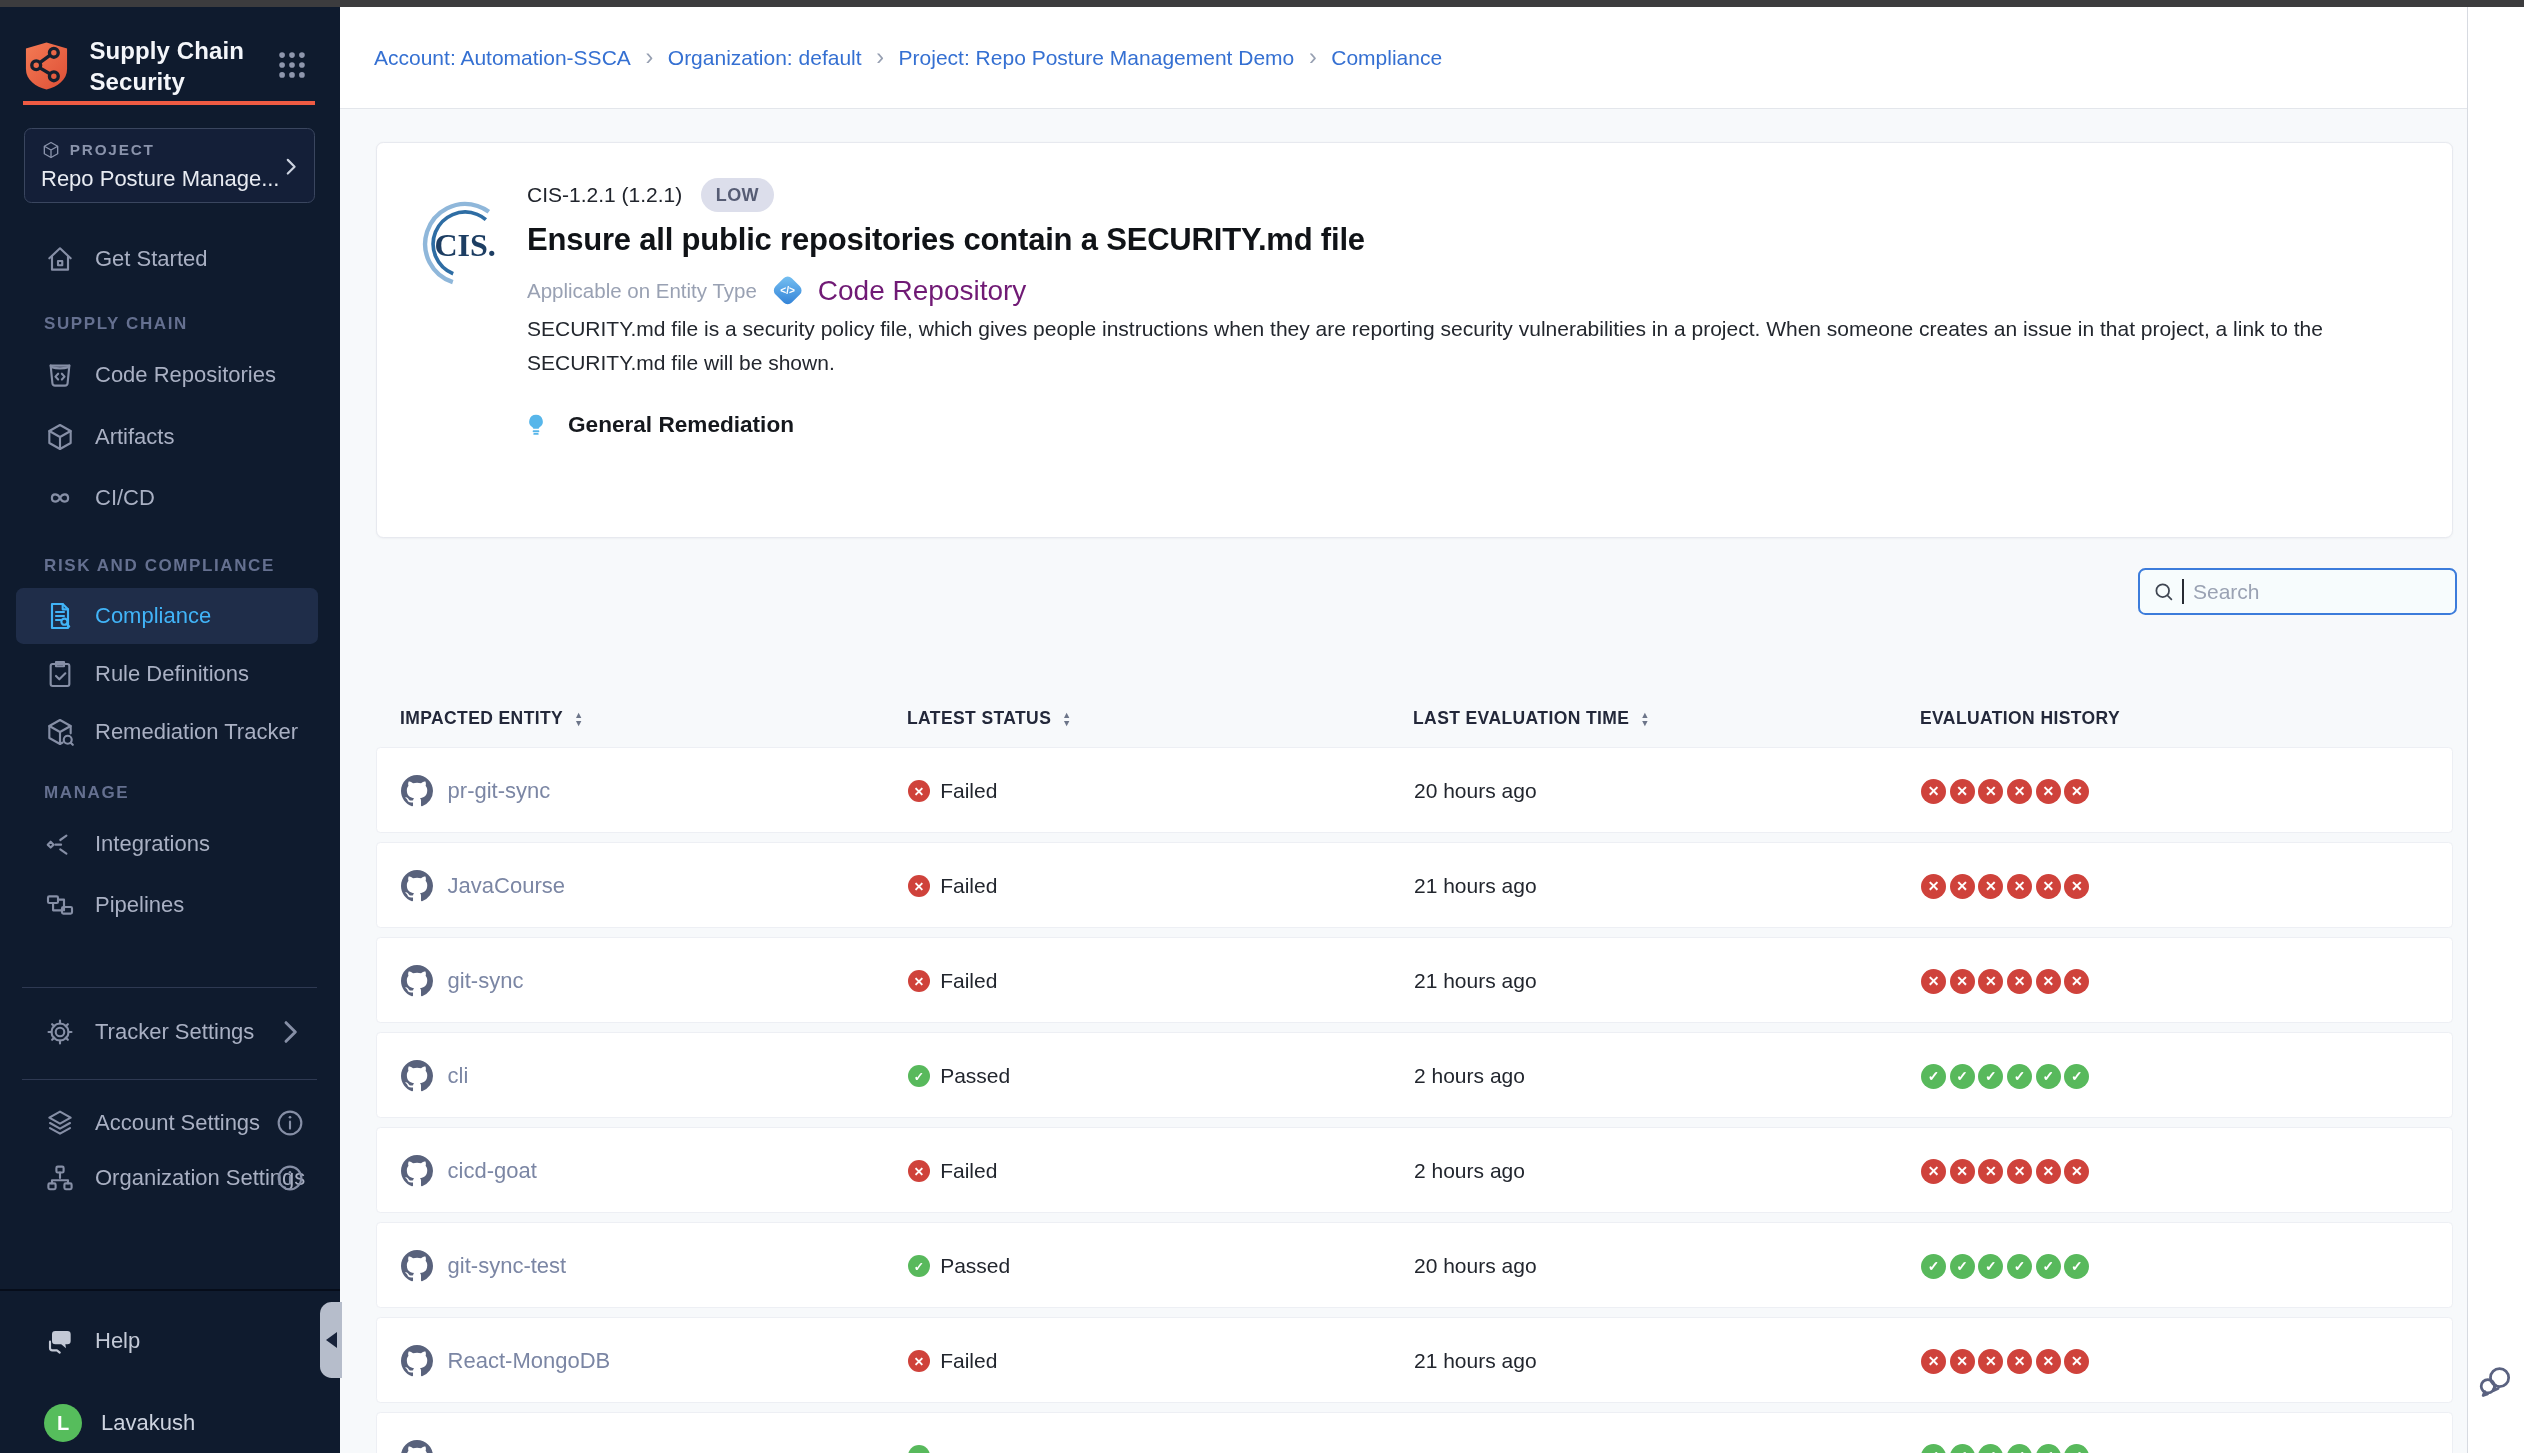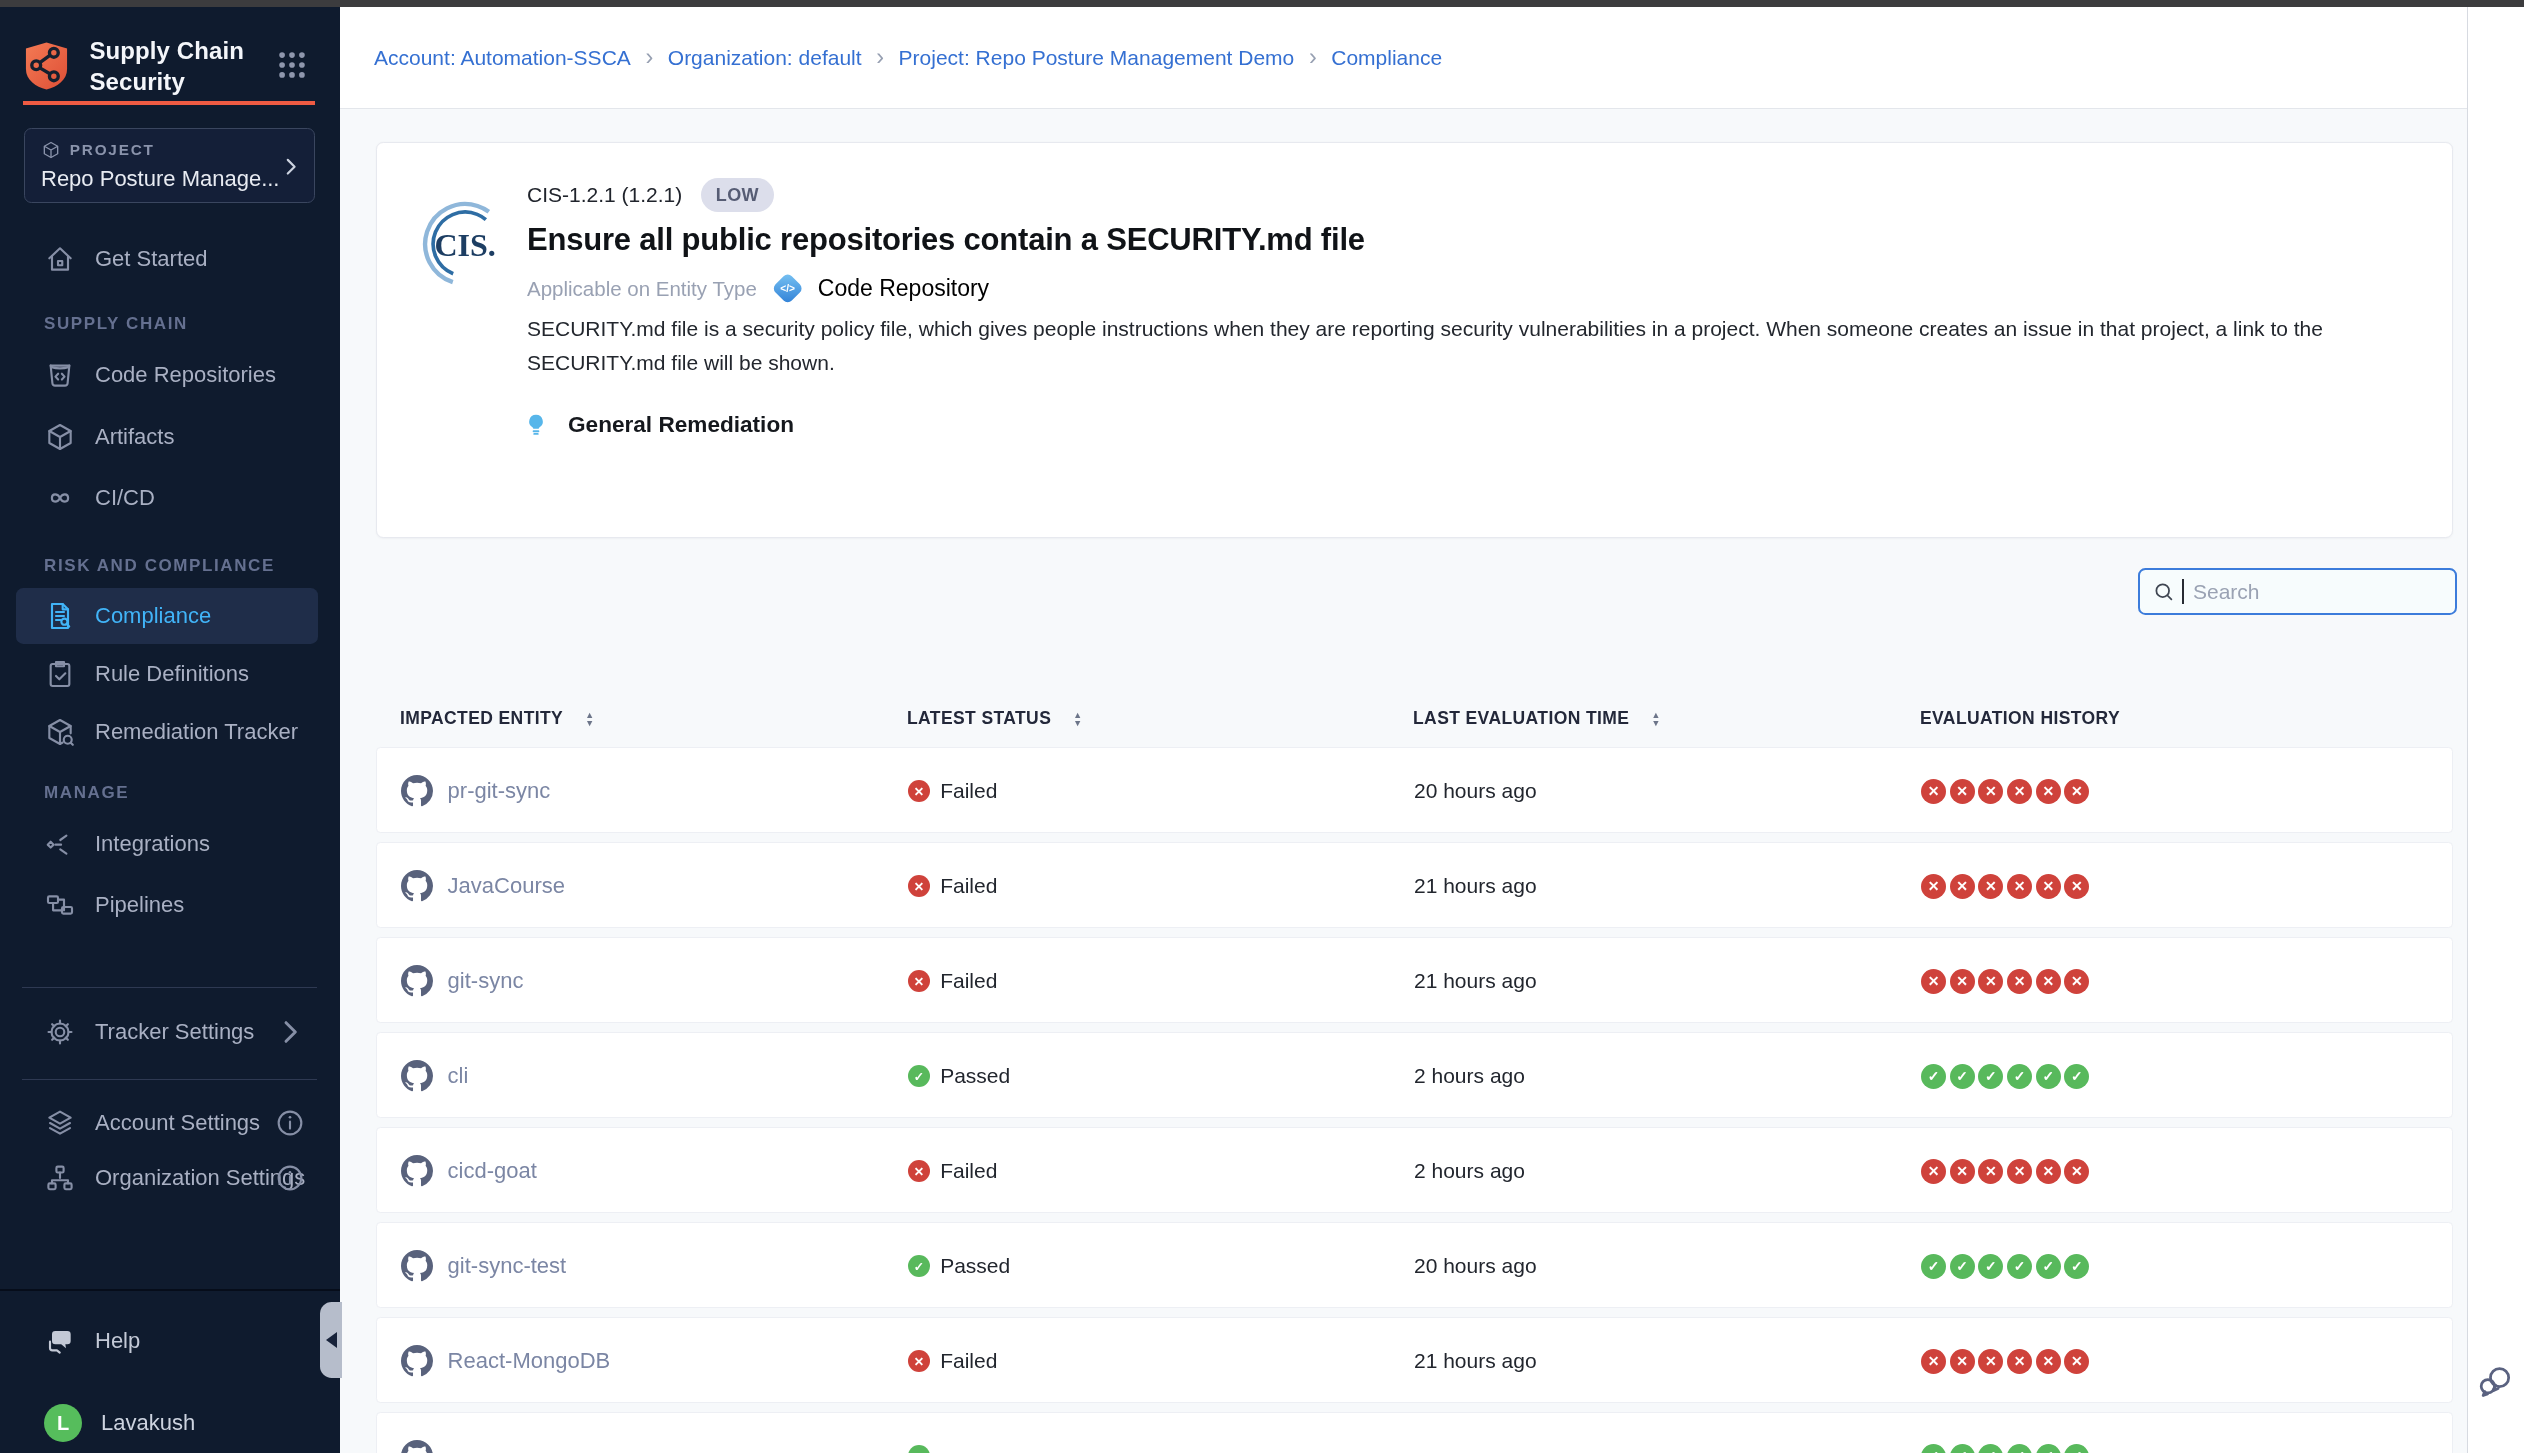--- a/index.html
+++ b/index.html
@@ -57,39 +57,39 @@
   .rule-id-row{position:absolute;left:150px;top:35px;display:flex;align-items:center;gap:19px}
   .rule-id{font-size:21px;color:#20242c}
   .sev-badge{background:#dcdeeb;color:#565c74;font-size:18px;font-weight:bold;letter-spacing:0.4px;
     padding:6.6px 14.6px;border-radius:17px}
   .rule-title{position:absolute;left:150px;top:79px;font-size:31px;font-weight:bold;color:#101317;letter-spacing:-0.2px}
   .applicable-row{position:absolute;left:150px;top:132px;display:flex;align-items:center;gap:13px}
   .applicable-label{font-size:20.5px;color:#99a1b3}
   .ent-diamond{width:23.4px;height:23.4px;border-radius:5.8px;transform:rotate(45deg);margin:0 5.8px;
     background:linear-gradient(135deg,#7ac4f3,#2f7fd6);display:flex;align-items:center;justify-content:center}
   .ent-diamond span{transform:rotate(-45deg);color:#fff;font-size:10.2px;font-weight:bold}
-  .ent-type{font-size:23px;color:#000000}
+  .ent-type{font-size:28px;color:#701a75}
   .rule-desc{position:absolute;left:150px;top:169px;width:1896px;font-size:21px;color:#23272e;line-height:34px}
   .rem-head{position:absolute;left:146px;top:269px;display:flex;align-items:center;gap:19px}
   .rem-head .icn{width:26px;height:26px}
   .rem-title{font-size:22.6px;font-weight:bold;color:#15181d}
   .rem-text{position:absolute;left:150px;top:319px;font-size:21px;color:#23272e}
 
   
   .search{position:absolute;left:2138px;top:568px;width:319px;height:47px;border:2.2px solid #3c7cdb;
     border-radius:7.3px;background:#f7fcfd;display:flex;align-items:center;padding:0 11.7px;gap:7.3px;z-index:21}
   .search .icn{width:23.4px;height:23.4px;color:#3f4652;flex:0 0 23.4px}
   .search .caret{width:1.5px;height:25px;background:#272b33}
   .search input{border:none;outline:none;background:transparent;font-size:21px;color:#0f172a;width:100%;
     font-family:"Liberation Sans",sans-serif}
   .search input::placeholder{color:#9aa2b3}
 
   
   .tablewrap{position:absolute;left:376px;top:698px;width:2077px;height:756px;z-index:10}
-  .th{position:absolute;top:0;height:41px;display:flex;align-items:center;gap:24px;font-size:17.5px;
+  .th{position:absolute;top:0;height:41px;display:flex;align-items:center;gap:13px;font-size:17.5px;
     font-weight:bold;color:#23283a;letter-spacing:0.4px;cursor:pointer}
   .sort{display:flex;flex-direction:column;line-height:8px;font-size:9.5px;color:#6c7589}
   .trow{position:absolute;left:0;width:2077px;height:86px;background:#fff;border:0.7px solid #edeff4;
     border-radius:4.4px;cursor:pointer}
   .cell{position:absolute;top:0;height:86px;display:flex;align-items:center}
   .gh{width:32px;height:32px;color:#59627c;flex:0 0 32px}
   .ename{font-size:22px;color:#7b86a4;margin-left:14.6px;cursor:pointer}
   .scircle{width:22px;height:22px;border-radius:50%;display:flex;align-items:center;justify-content:center;
     color:#fff;font-size:12.4px;font-weight:bold}
   .hcircle{width:25px;height:25px;border-radius:50%;display:flex;align-items:center;justify-content:center;

